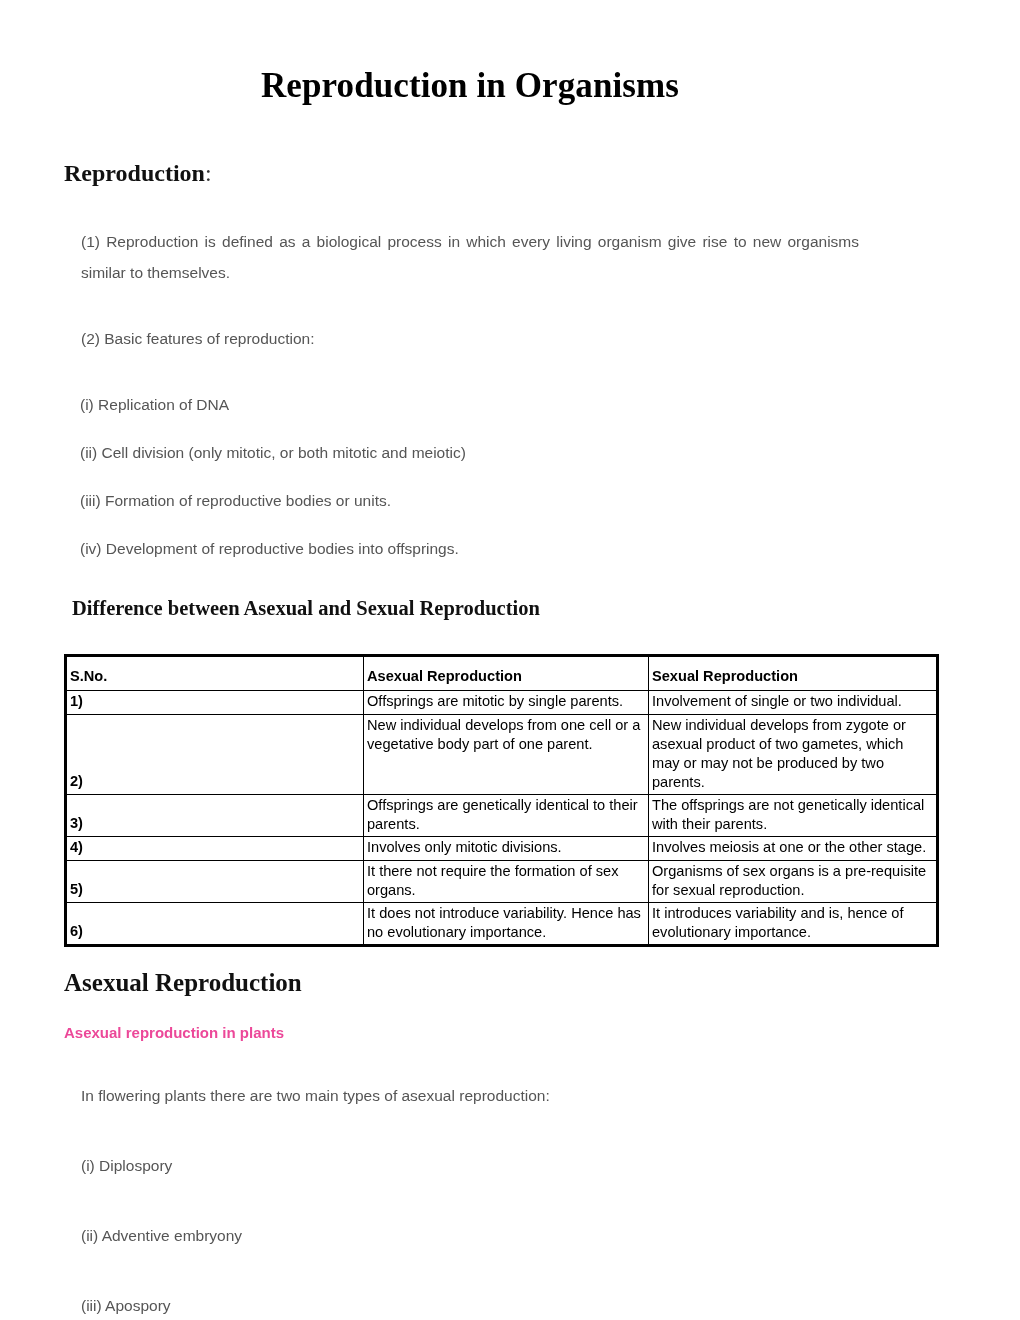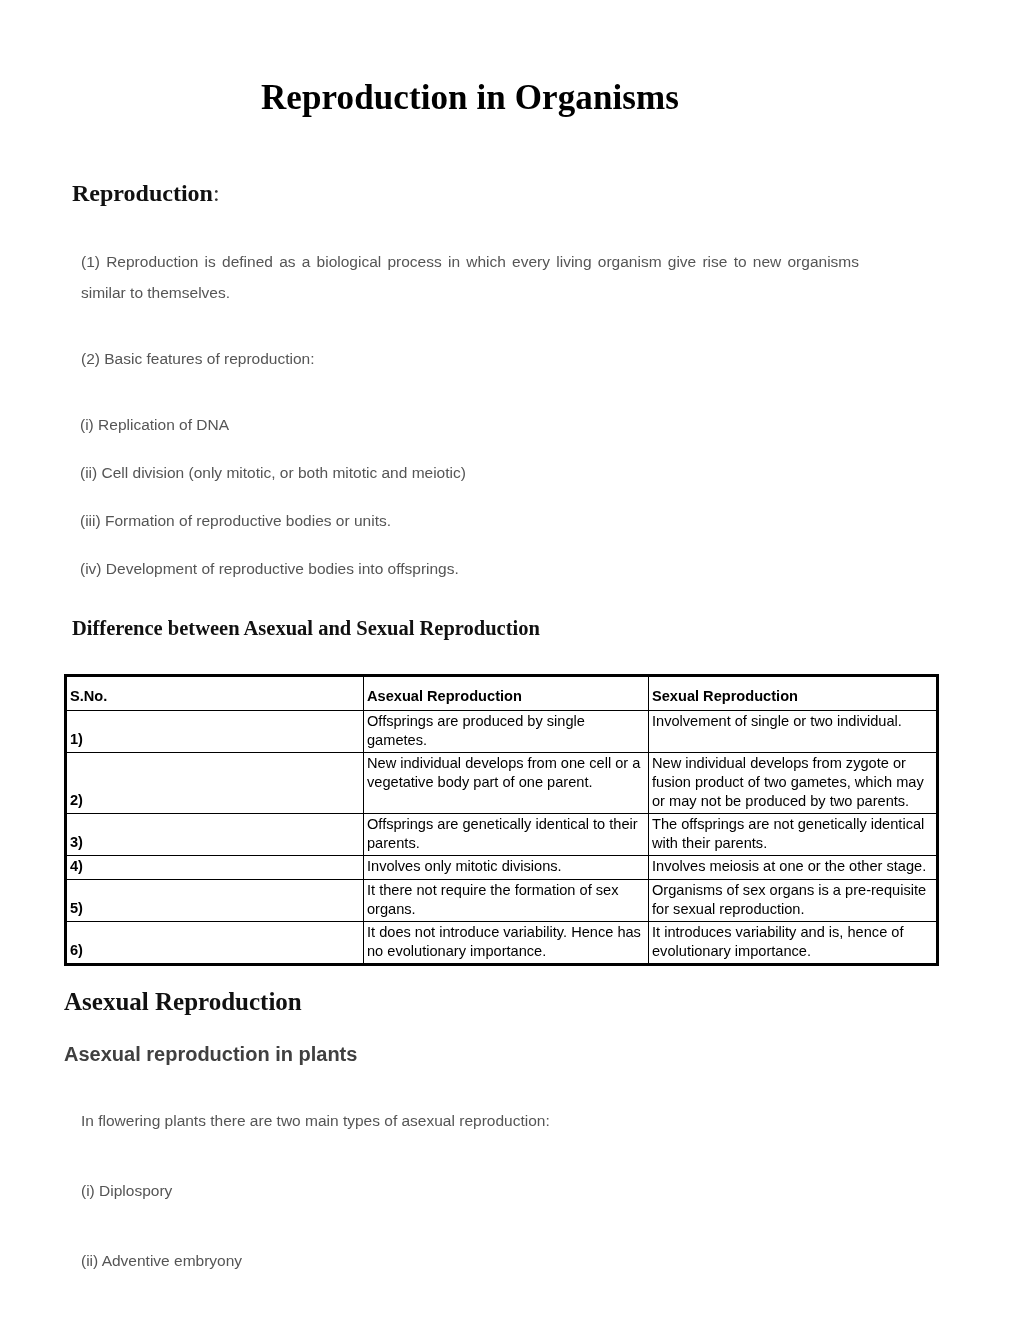--- a/index.html
+++ b/index.html
@@ -12,38 +12,38 @@
     height: 1320px;
     font-family: "Liberation Sans", sans-serif;
     color: #555555;
     overflow: hidden;
   }
   .page {
     position: relative;
     width: 940px;
     height: 1320px;
     box-sizing: border-box;
-    padding: 12px 64px;
+    padding: 0 64px;
   }
   .doc-title {
     font-family: "Liberation Serif", serif;
     font-weight: bold;
     font-size: 35px;
     color: #000000;
     text-align: center;
     margin: 0;
     padding-top: 66px;
     letter-spacing: 0.1px;
   }
   .h-serif {
     font-family: "Liberation Serif", serif;
     font-weight: bold;
     font-size: 24px;
     color: #111111;
-    margin: 8px;
+    margin: 0;
   }
   .h-serif .light {
     font-weight: normal;
     color: #333333;
   }
   .sec-reproduction { padding-top: 54px; }
   .para {
     font-size: 15.5px;
     line-height: 31px;
     color: #555555;
@@ -102,23 +102,23 @@
   col.c3 { width: 289px; }
   .h-asexual {
     font-family: "Liberation Serif", serif;
     font-weight: bold;
     font-size: 25px;
     color: #111111;
     margin: 0;
     padding-top: 22px;
   }
   .sub-bold {
-    font-size: 20px;
-    font-weight: bold;
-    color: #404040;
+    font-size: 15px;
+    font-weight: bold;
+    color: #ec4899;
     margin: 0;
     padding-top: 27px;
   }
 </style>
 </head>
 <body>
 
 <div class="page">
 
   <h1 class="doc-title">Reproduction in Organisms</h1>
@@ -145,27 +145,27 @@
         <col class="c3">
     </colgroup>
     <tbody>
       <tr class="hdr">
         <td>S.No.</td>
         <td>Asexual Reproduction</td>
         <td>Sexual Reproduction</td>
       </tr>
       <tr>
         <td class="sn">1)</td>
-        <td>Offsprings are produced by single gametes.</td>
+        <td>Offsprings are mitotic by single parents.</td>
         <td>Involvement of single or two individual.</td>
       </tr>
       <tr>
         <td class="sn">2)</td>
         <td>New individual develops from one cell or a vegetative body part of one parent.</td>
-        <td>New individual develops from zygote or fusion product of two gametes, which may or may not be produced by two parents.</td>
+        <td>New individual develops from zygote or asexual product of two gametes, which may or may not be produced by two parents.</td>
       </tr>
       <tr>
         <td class="sn">3)</td>
         <td>Offsprings are genetically identical to their parents.</td>
         <td>The offsprings are not genetically identical with their parents.</td>
       </tr>
       <tr>
         <td class="sn">4)</td>
         <td>Involves only mitotic divisions.</td>
         <td>Involves meiosis at one or the other stage.</td>

